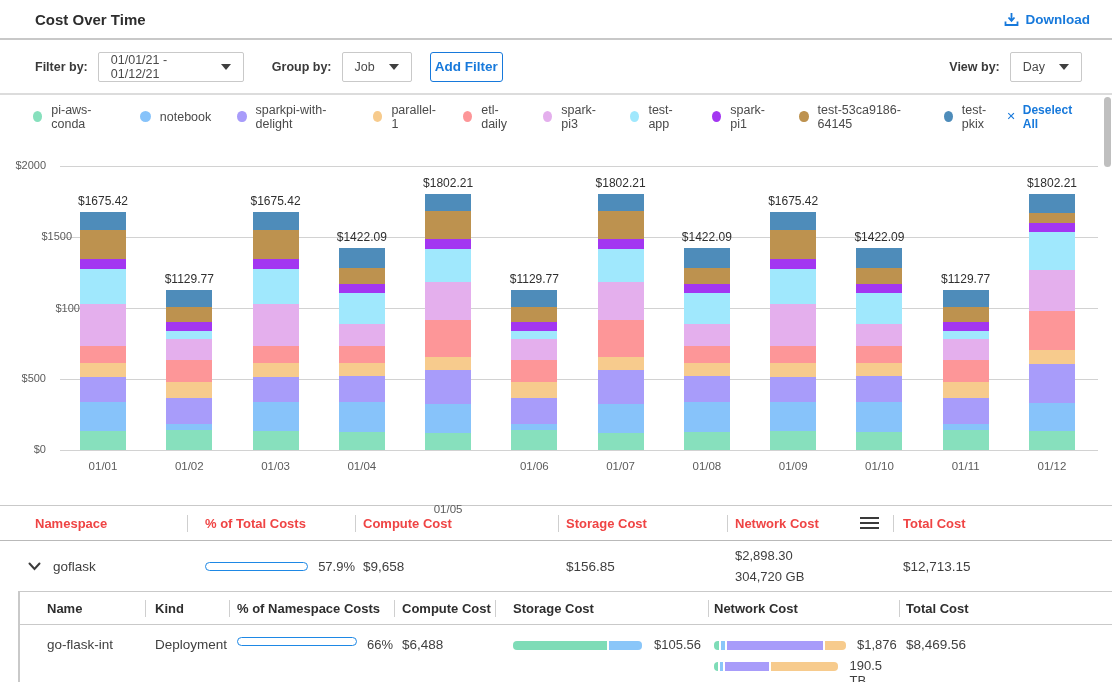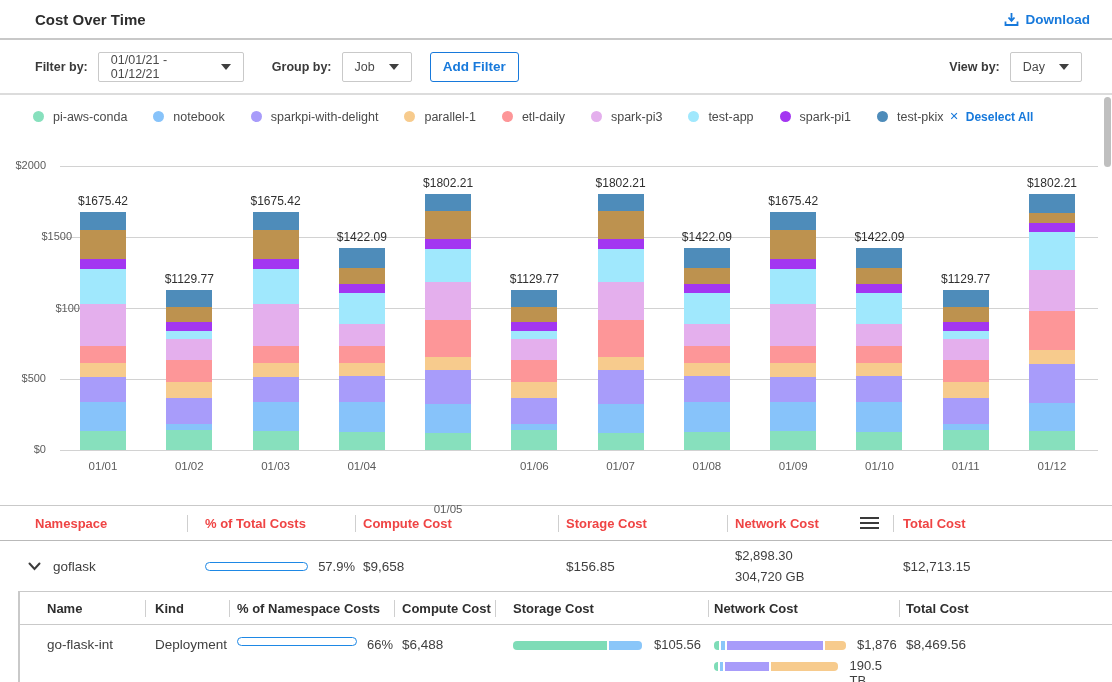--- a/index.html
+++ b/index.html
@@ -17,21 +17,21 @@
   
   .toolbar { height:55px; display:flex; align-items:center; padding:0 30px 0 35px;
     border-bottom:2px solid #dcdcdc; }
   .tb-label { font-size:12.5px; font-weight:bold; color:#3a3a3a; margin-right:10px; }
   .selectbox { height:30px; border:1px solid #c9c9c9; border-radius:2px; background:#fff;
     display:flex; align-items:center; gap:14px; padding:0 12px; font-size:12.5px; color:#4a4a4a; cursor:pointer; }
   .caret { width:0; height:0; border-left:5px solid transparent; border-right:5px solid transparent;
     border-top:6px solid #3f3f3f; }
   .date-select { width:146px; justify-content:space-between; margin-right:28px; }
   .group-select { margin-right:18px; }
-  .add-filter { height:30px; margin-left:0; padding:0 12px; background:#fff;
+  .add-filter { height:30px; margin-left:0; padding:0 4px; background:#fff;
     border:1.5px solid #1779db; border-radius:3px; color:#1779db; font-weight:bold;
     font-size:13.5px; cursor:pointer; font-family:inherit; }
   .viewby { margin-left:auto; display:flex; align-items:center; }
 
   
   .legendbar { height:43px; display:flex; align-items:center; padding:0 30px 0 33px;
     font-size:12.5px; color:#4a4a4a; }
   .legend-item { display:flex; align-items:center; gap:9px; cursor:pointer; }
   .legend-dot { width:11px; height:11px; border-radius:50%; }
   .deselect { display:flex; align-items:center; gap:7px; cursor:pointer;
@@ -158,20 +158,24 @@
           <span class="legend-dot" style="background: rgb(228, 175, 237);"></span>
           <span>spark-pi3</span>
         </span>
         <span class="legend-item">
           <span class="legend-dot" style="background: rgb(160, 232, 253);"></span>
           <span>test-app</span>
         </span>
         <span class="legend-item">
           <span class="legend-dot" style="background: rgb(163, 54, 241);"></span>
           <span>spark-pi1</span>
+        </span>
+        <span class="legend-item">
+          <span class="legend-dot" style="background: rgb(189, 146, 79);"></span>
+          <span>test-53ca9186-64145</span>
         </span>
         <span class="legend-item">
           <span class="legend-dot" style="background: rgb(78, 140, 186);"></span>
           <span>test-pkix</span>
         </span>
       </span>
     <div class="deselect">
       <span class="x">✕</span>
       <span>Deselect All</span>
     </div>

